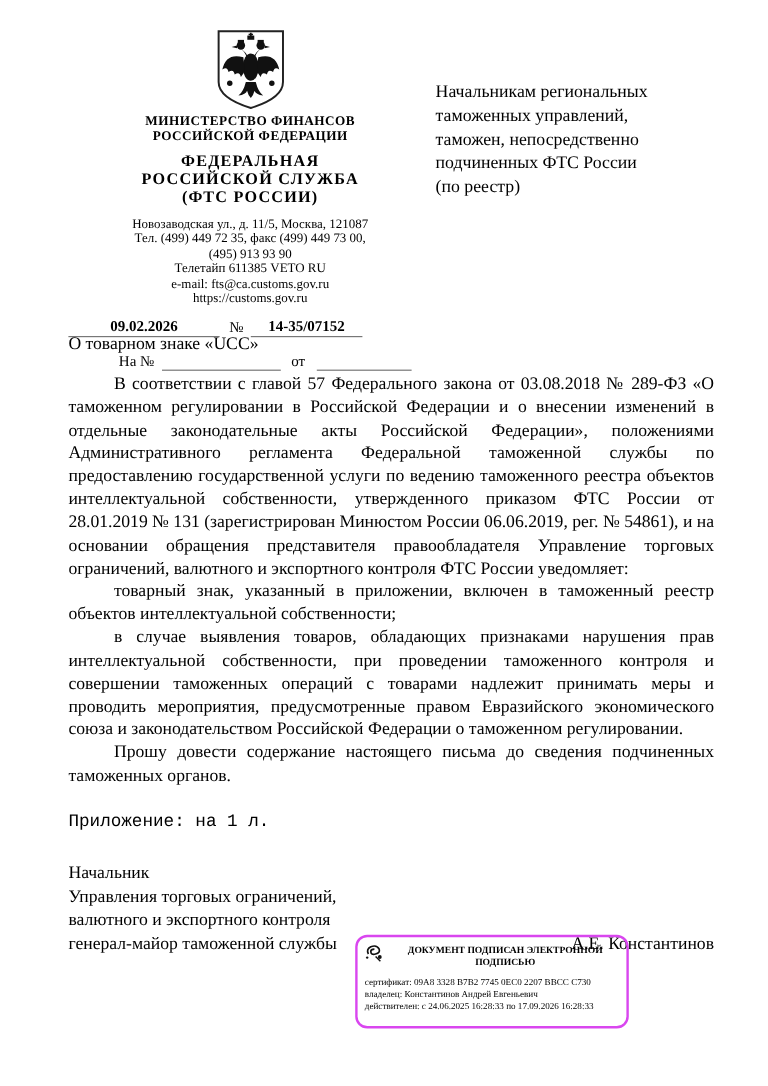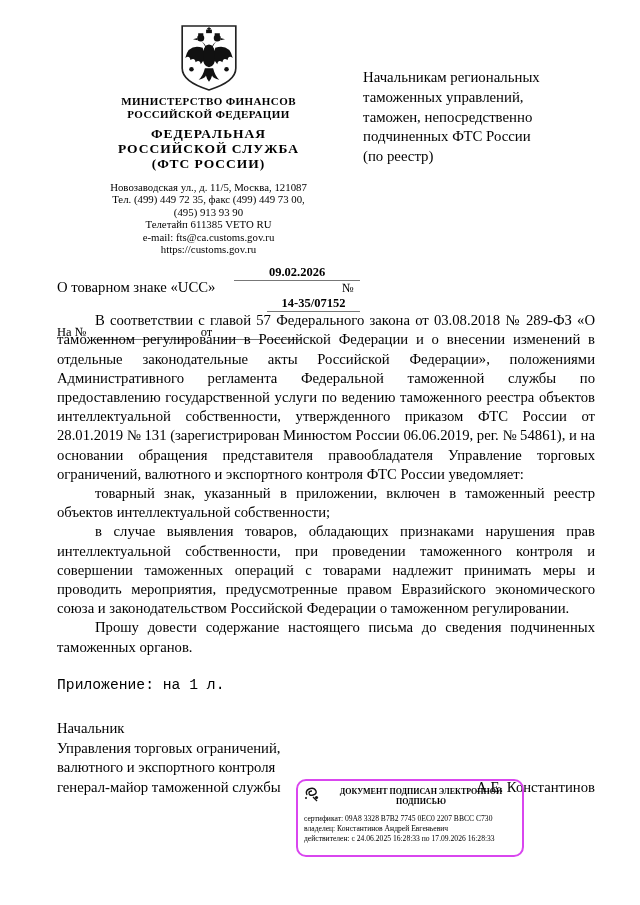--- a/index.html
+++ b/index.html
@@ -7,26 +7,26 @@
     position:relative;width:640px;height:905px;background:#ffffff;
     font-family:"Liberation Serif","DejaVu Serif",serif;color:#000;
     margin:0 auto;overflow:hidden;
   }
   
   .lh{position:absolute;left:57px;top:25px;width:303px;text-align:center;}
   .coat{display:block;margin:0 auto 4px auto;}
   .ministry{font-weight:bold;font-size:11px;line-height:12.5px;letter-spacing:.4px;margin-top:3px;}
   .service{font-weight:bold;font-size:13.5px;line-height:15px;letter-spacing:1px;margin-top:6px;}
   .addr{font-size:10.8px;line-height:12.4px;margin-top:10px;}
-  .numrow{margin-top:10px;font-size:12.5px;text-align:left;display:flex;align-items:flex-end;flex-direction:column;}
+  .numrow{margin-top:10px;font-size:12.5px;text-align:left;display:flex;align-items:flex-end;}
   .numrow .ul{border-bottom:1px solid #777;text-align:center;font-weight:bold;}
   .date-ul{width:126px;}
   .no-ul{width:93px;}
   .nosign{margin:0 6px 0 8px;}
-  .refrow{margin-top:13px;font-size:12.5px;text-align:left;display:flex;align-items:flex-end;}
+  .refrow{margin-top:13px;font-size:12.5px;text-align:left;display:flex;align-items:flex-end;margin-left:42px;}
   .blankline{border-bottom:1px solid #777;display:inline-block;height:13px;}
   .bl1{width:99px;margin-left:6px;}
   .bl2{width:79px;margin-left:10px;}
   .ot{margin-left:9px;}
   
   .recipient{position:absolute;left:363px;top:68px;width:240px;font-size:14.8px;line-height:19.8px;}
   
   .main{position:absolute;left:57px;top:278px;width:538px;font-size:14.7px;line-height:19.2px;}
   .subject{margin:0 0 14px 0;}
   .body-par{margin:0;text-align:justify;text-indent:38px;}

